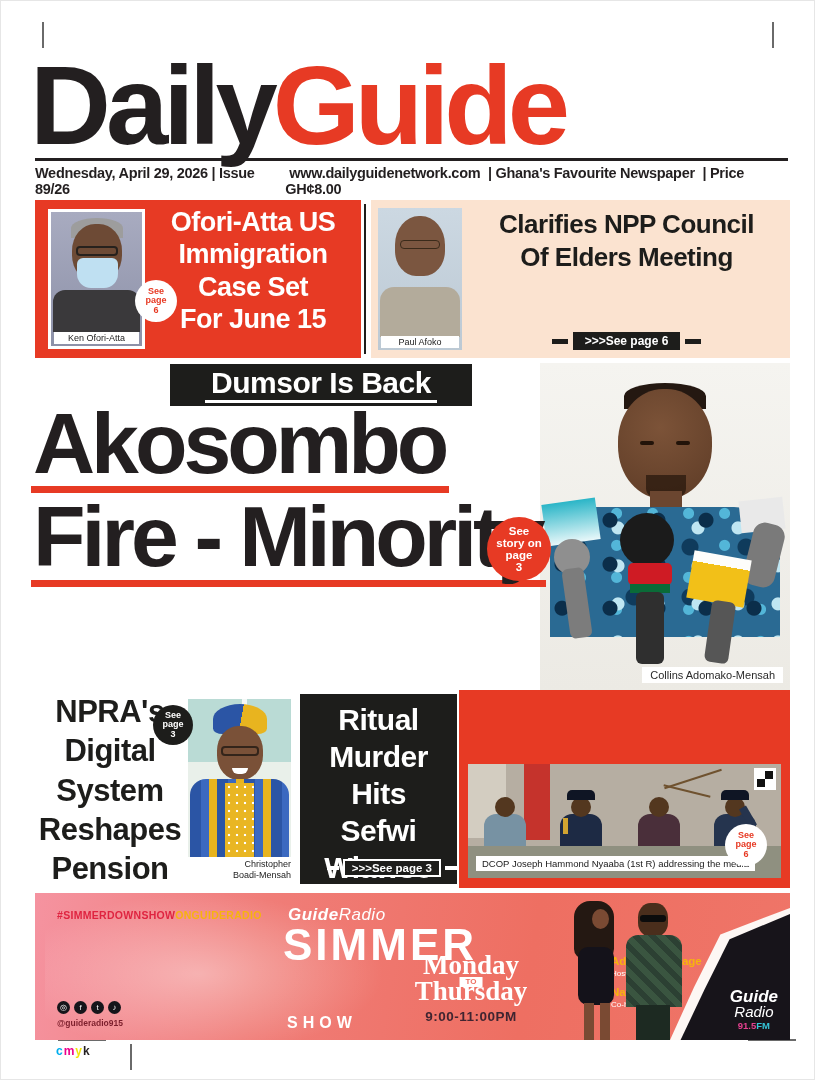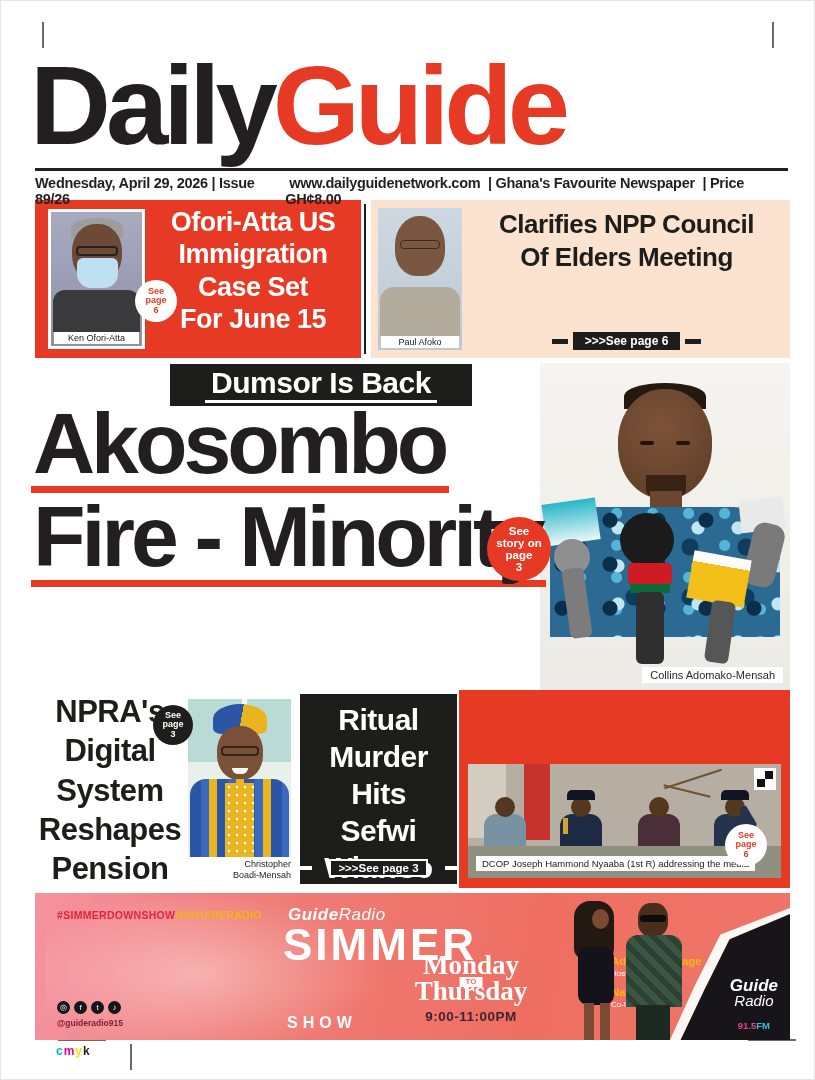--- a/index.html
+++ b/index.html
@@ -16,21 +16,21 @@
   .crop.h { width:48px; height:2px; }
 
   
   .masthead {
     position:absolute; left:30px; top:50px; z-index:3;
     font-size:112px; font-weight:bold; letter-spacing:-5px; line-height:1;
     white-space:nowrap;
   }
   .masthead .red { color:#e73a24; }
   .dateline {
-    position:absolute; left:35px; right:27px; top:168px; z-index:2;
+    position:absolute; left:35px; right:27px; top:158px; z-index:2;
     border-top:3px solid #231f20; padding-top:4px;
     display:flex; justify-content:space-between;
     font-weight:bold; font-size:14.5px; letter-spacing:-0.3px;
   }
   .dateline .right span { margin-left:4px; }
 
   
   .photoCaption {
     position:absolute; left:3px; right:3px; bottom:2px;
     background:#fff; color:#1c1c1c; font-size:9px; text-align:center;
@@ -144,21 +144,21 @@
     background:repeating-linear-gradient(90deg,#2b55a5 0 11px, #3b69c0 11px 19px, #e8b41f 19px 27px);
     border-radius:16px 16px 0 0;
   }
   .boadiPanel { position:absolute; top:84px; left:37px; width:29px; height:76px; background:#e9b623;
     background-image:radial-gradient(circle, #fff 1.2px, transparent 1.6px); background-size:8px 8px; }
   .boadiCaption { position:absolute; left:0; right:0; bottom:0; background:#fff; color:#1c1c1c; font-size:9px; text-align:right; line-height:1.2; padding:2px 0; }
 
   .ritualBox { position:absolute; left:300px; top:694px; width:157px; height:190px; background:#1d1d1b;
     display:flex; flex-direction:column; align-items:center; padding-top:8px; }
   .ritualBox .line { color:#fff; font-weight:bold; font-size:30px; line-height:1.23; letter-spacing:-0.5px; }
-  .ritualSee { position:absolute; bottom:7px; left:0; right:0; display:flex; align-items:center; justify-content:space-between; gap:4px; }
+  .ritualSee { position:absolute; bottom:7px; left:0; right:0; display:flex; align-items:center; justify-content:flex-end; gap:4px; }
   .ritualSee .dash { width:12px; height:4px; background:#fff; }
   .ritualSeeTag { border:2px solid #fff; color:#fff; font-weight:bold; font-size:11.5px; padding:1px 7px; background:#1d1d1b; }
 
   .robbersBox { position:absolute; left:459px; top:690px; width:331px; height:198px; background:#e73a24; }
   .robbersHeadline { position:absolute; left:0; right:0; top:4px; text-align:center; color:#fff; font-weight:bold; font-size:30px; line-height:1.12; letter-spacing:-0.5px; }
   .policePhoto { position:absolute; left:9px; right:9px; top:74px; height:114px; background:#b6aea2; overflow:hidden; }
   .ppWindow { position:absolute; left:0; top:0; width:38px; height:74px; background:#d3cdc1; }
   .ppPillar { position:absolute; left:56px; top:0; width:26px; height:76px; background:#c5332c; }
   .ppBranch1, .ppBranch2 { position:absolute; background:#6f522f; height:2px; }
   .ppBranch1 { right:58px; top:14px; width:60px; transform:rotate(-18deg); }
@@ -218,21 +218,21 @@
   .hmJacket { position:absolute; left:60px; top:36px; width:56px; height:72px; border-radius:12px 12px 0 0;
     background:repeating-linear-gradient(45deg,#3a5540 0 6px, #2c4033 6px 12px); }
   .hmPants { position:absolute; left:70px; top:106px; width:34px; height:35px; background:#1d2a22; }
   .tornWhite { position:absolute; right:0; bottom:0; width:120px; height:132px; background:#fdf7f4;
     clip-path:polygon(100% 0, 100% 100%, 0 100%, 20% 60%, 42% 20%); }
   .tornBlack { position:absolute; right:0; bottom:0; width:114px; height:126px; background:#17141a;
     clip-path:polygon(100% 0, 100% 100%, 4% 100%, 25% 60%, 47% 20%); }
   .tornLogo { position:absolute; right:12px; bottom:10px; text-align:center; color:#fff; font-style:italic; line-height:0.95; }
   .tornLogo .g1 { font-size:17px; font-weight:bold; }
   .tornLogo .g2 { font-size:15px; }
-  .tornFreq { font-size:9.5px; font-weight:bold; font-style:normal; margin-top:13px; }
+  .tornFreq { font-size:9.5px; font-weight:bold; font-style:normal; margin-top:2px; }
   .tornFreq .fn { color:#e5408f; } .tornFreq .fu { color:#35c3d6; }
 
   
   .cmyk { position:absolute; left:56px; top:1044px; font-size:12px; font-weight:bold; letter-spacing:1px; }
   .cmyk .c { color:#00aeef; } .cmyk .m { color:#ec008c; } .cmyk .y { color:#f2e30c; } .cmyk .k { color:#231f20; }
 </style>
 </head>
 <body>
 
 <div class="page">

